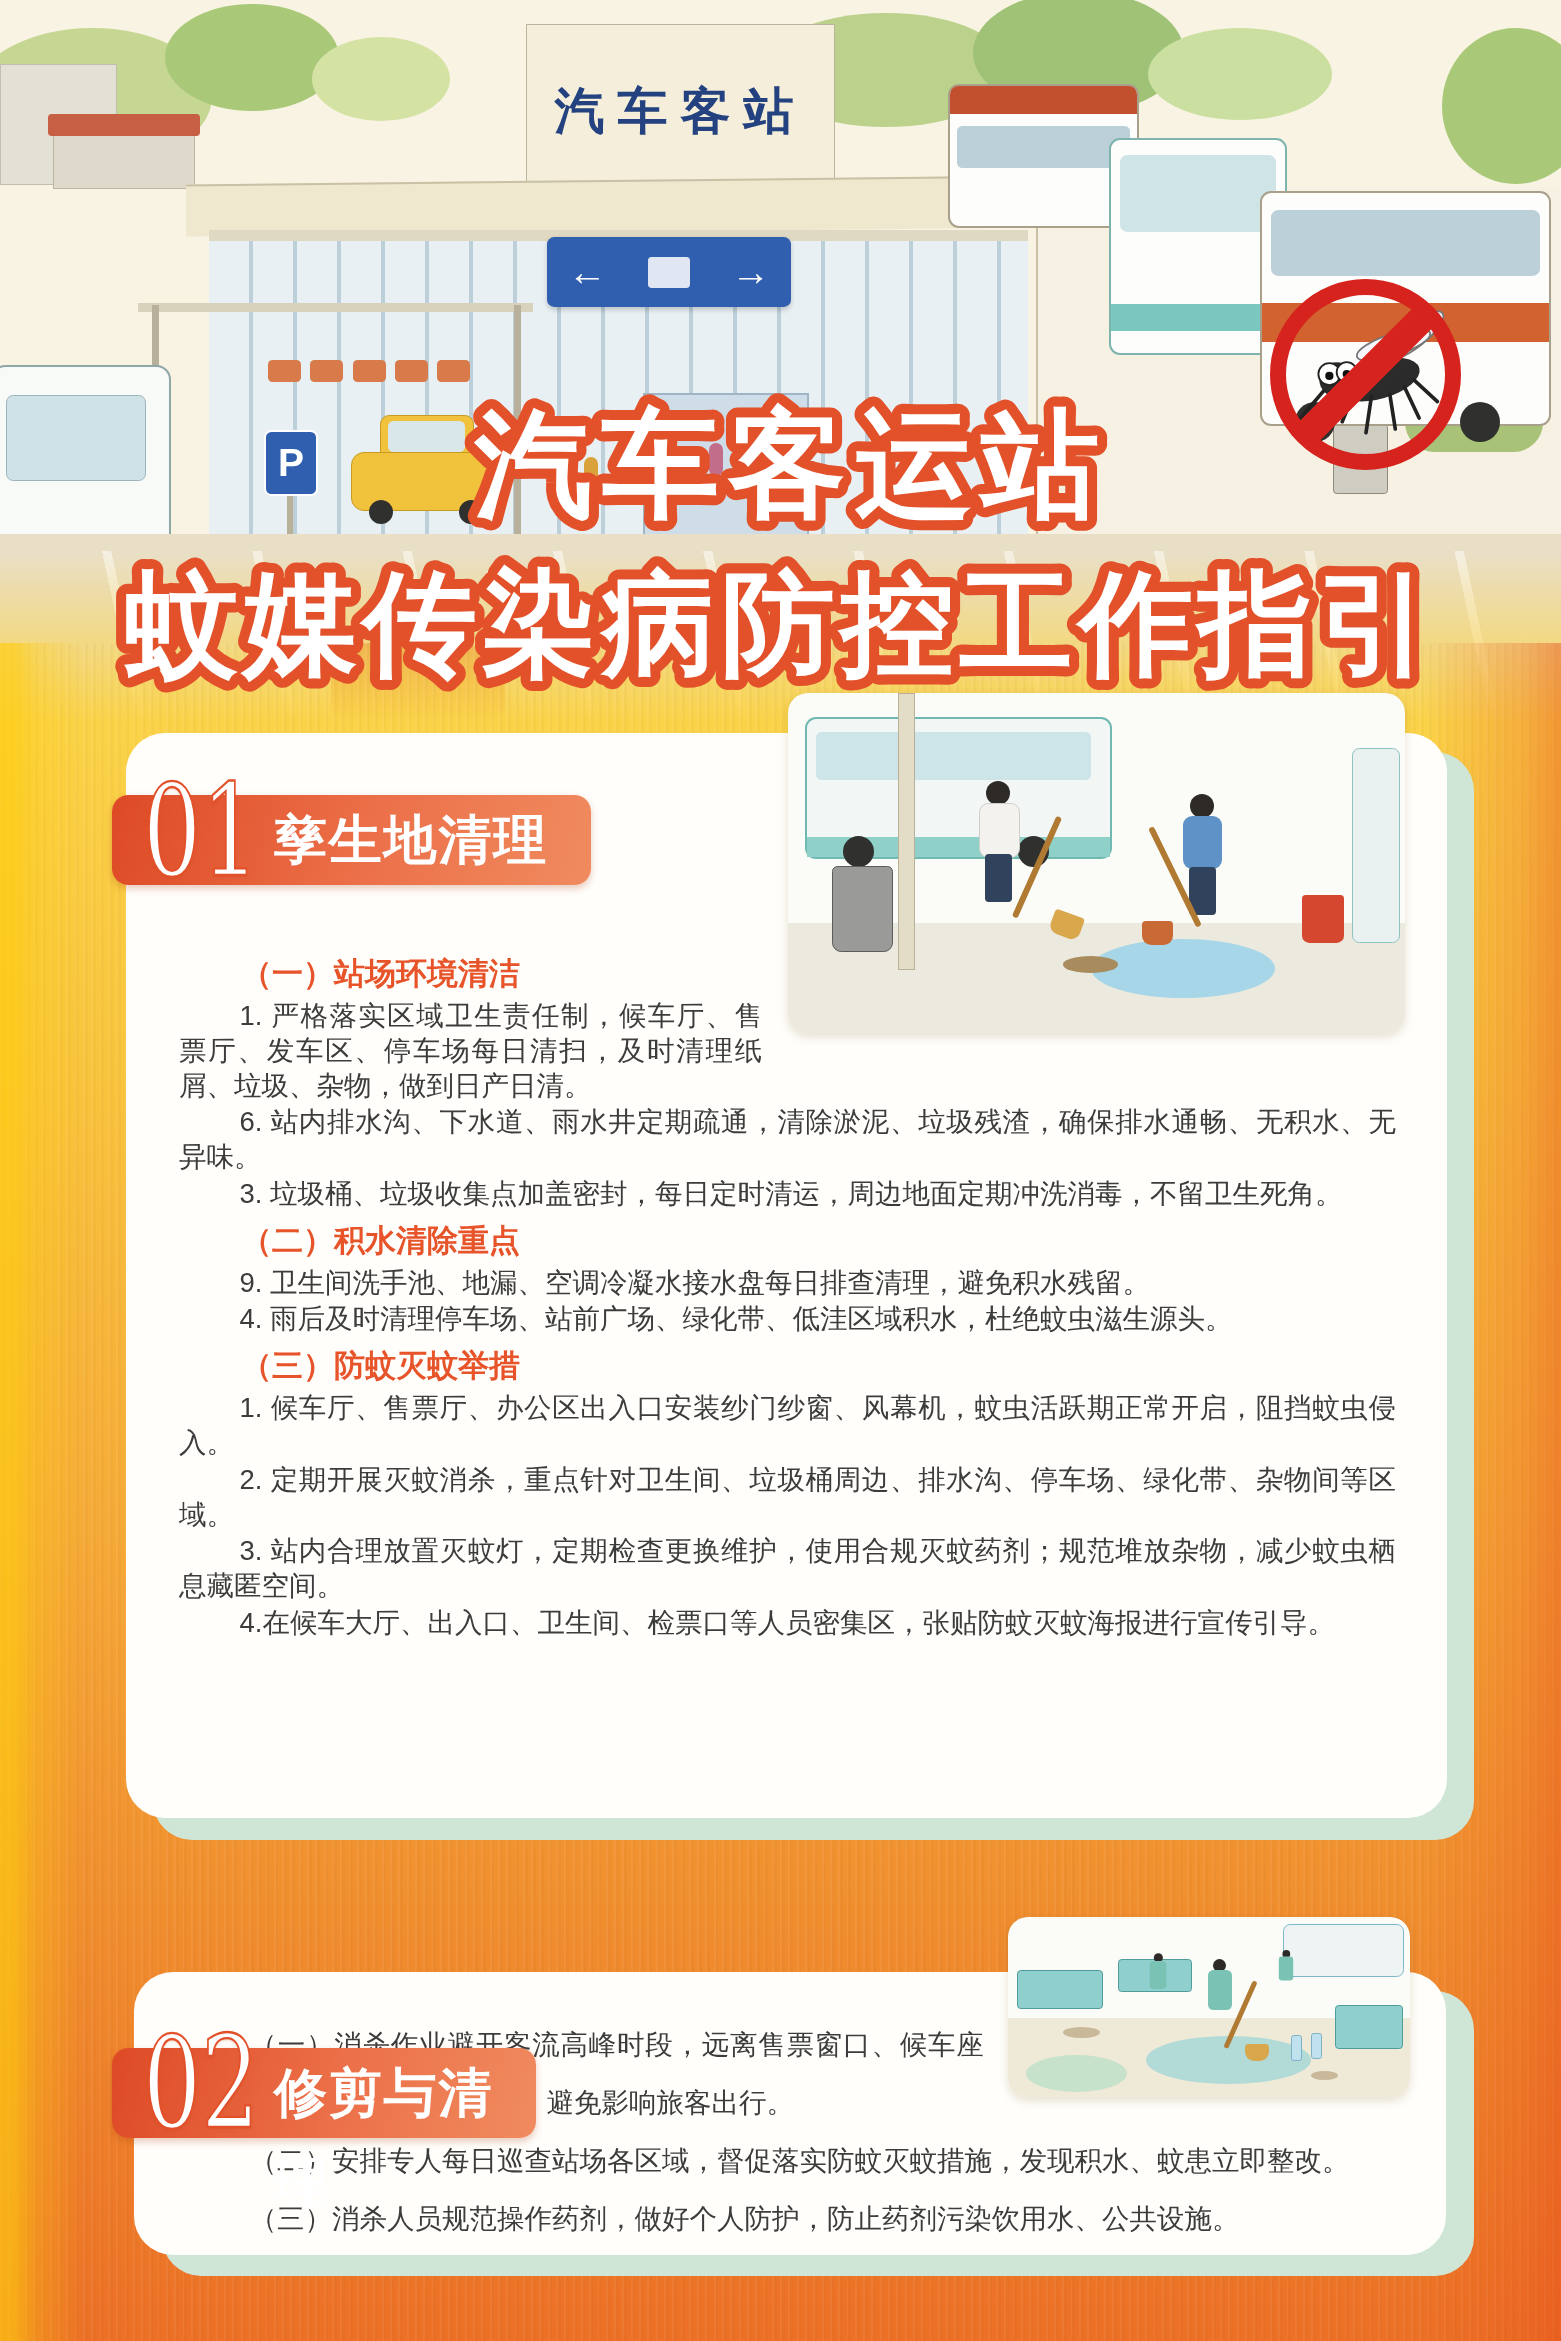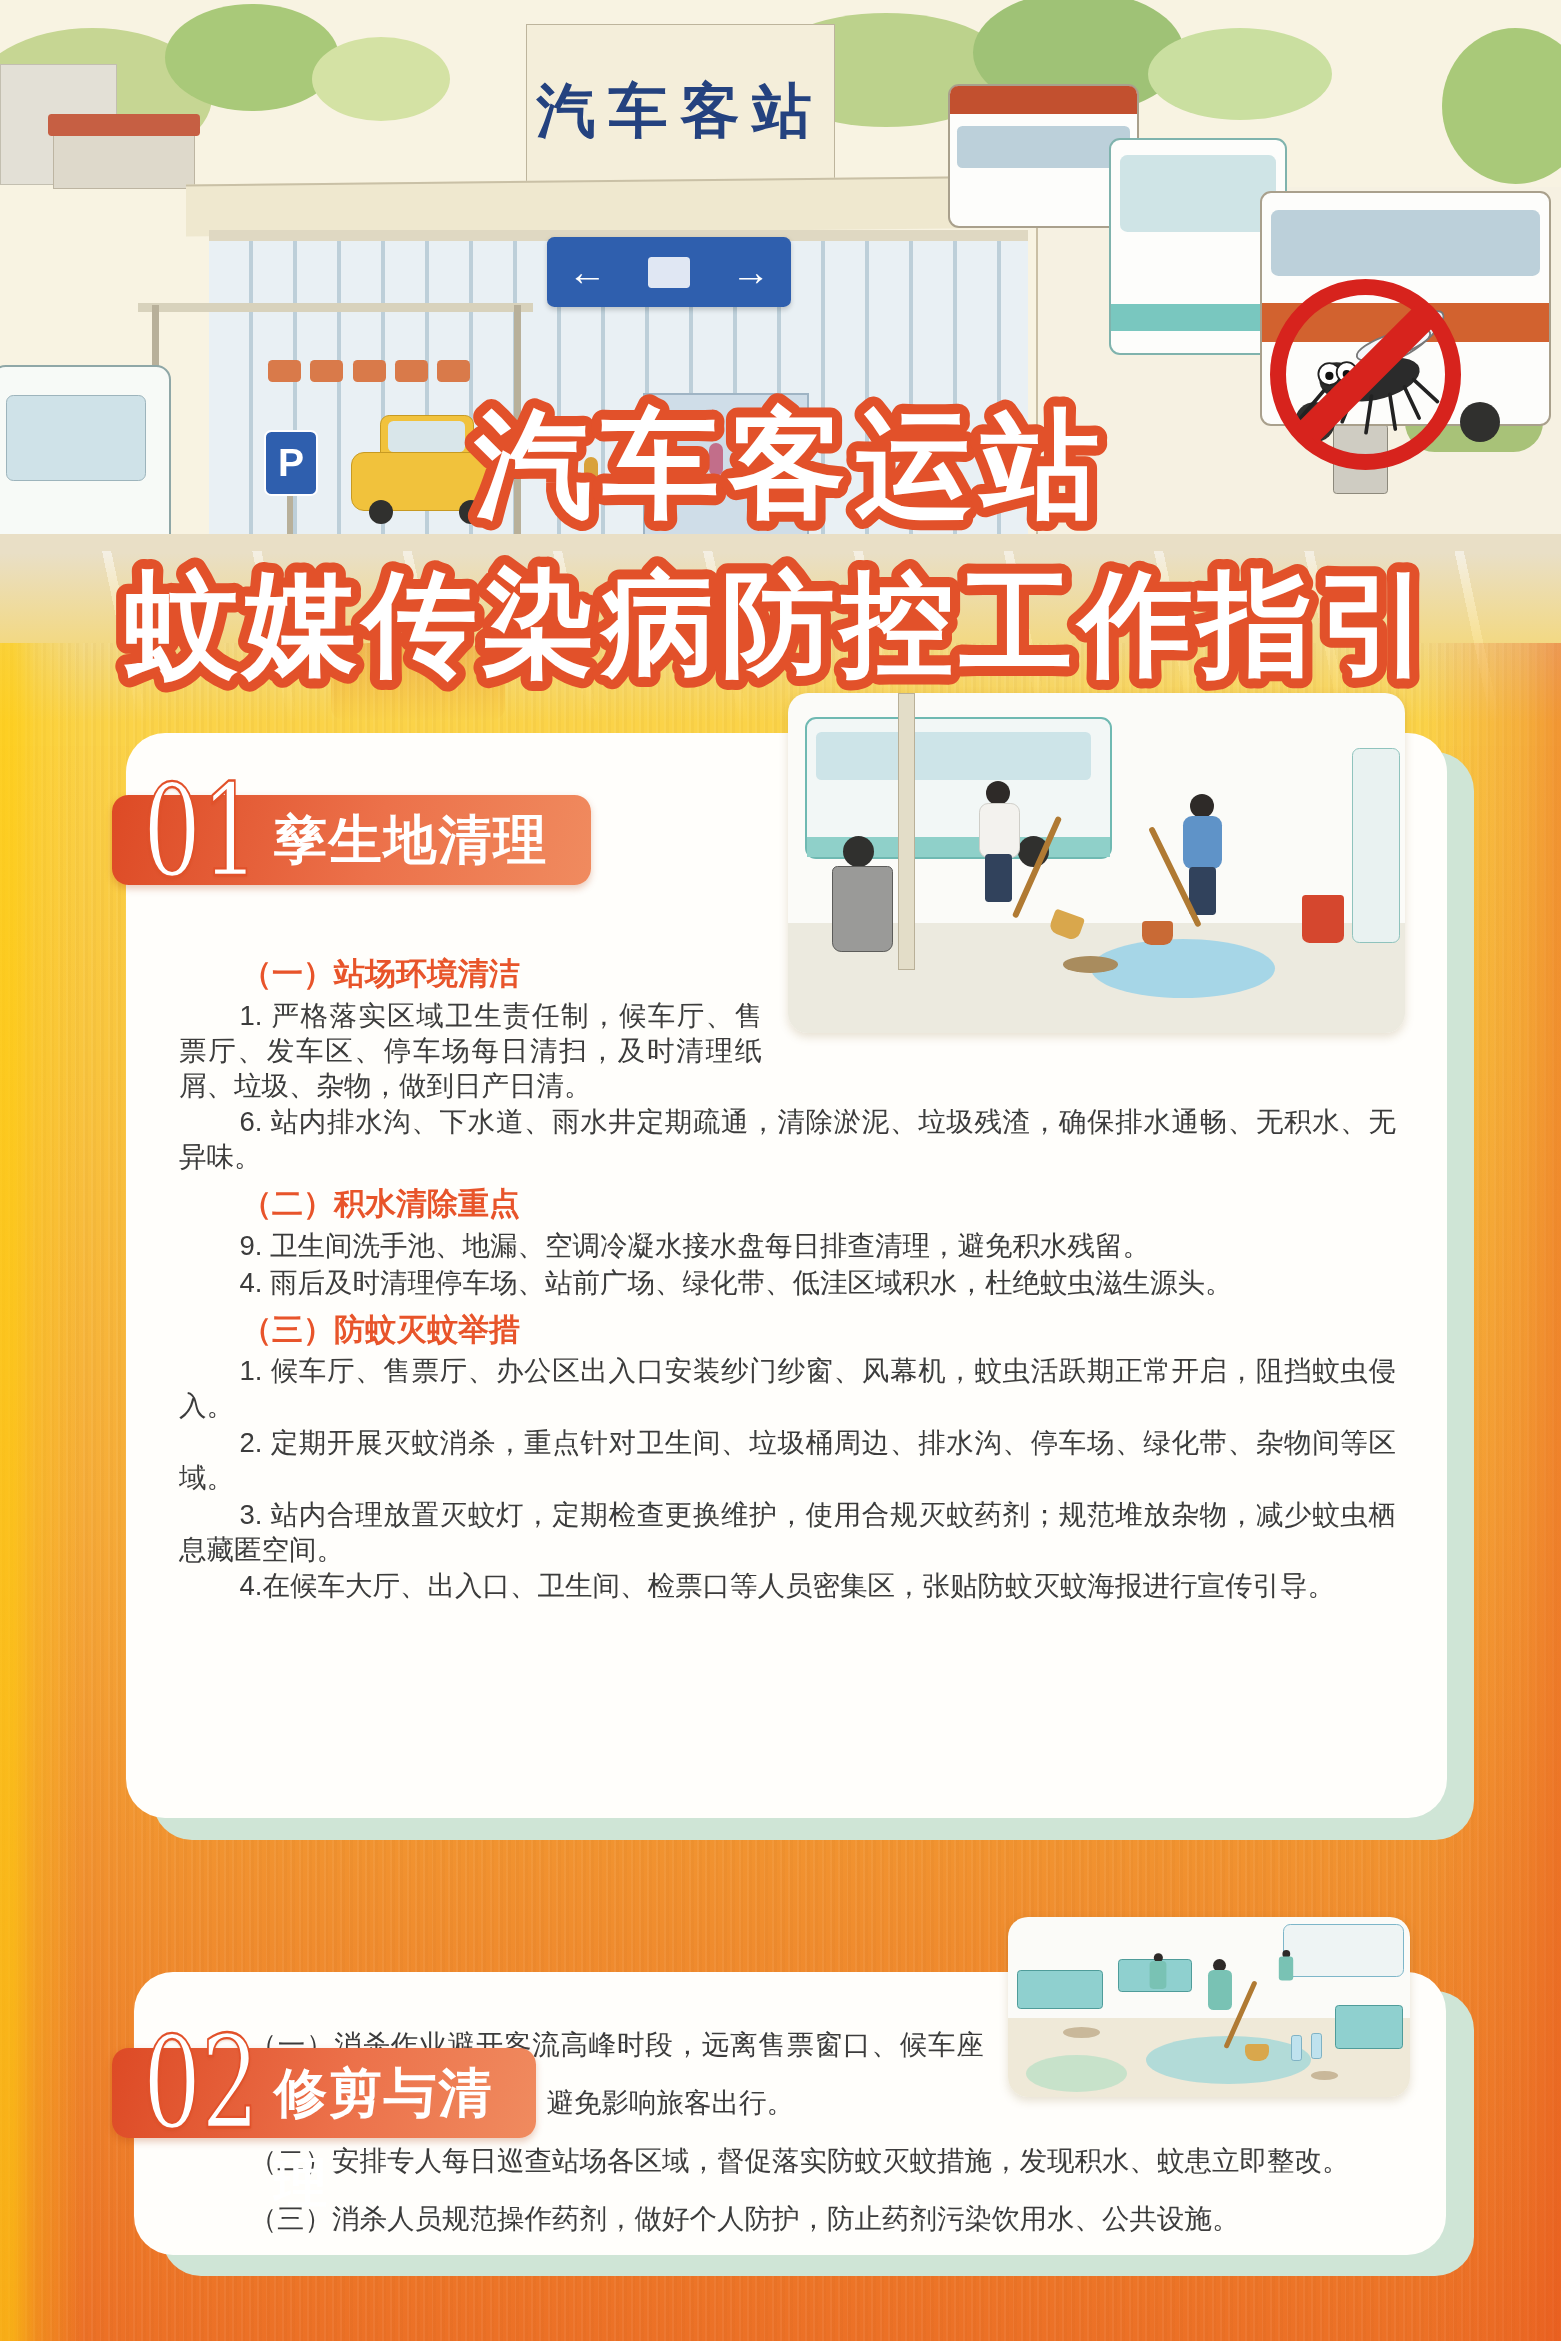--- a/index.html
+++ b/index.html
@@ -11,21 +11,21 @@
   .texture{position:absolute;left:0;top:643px;right:0;bottom:0;pointer-events:none;
     background:
       linear-gradient(90deg,rgba(255,205,15,.65) 0 13px,rgba(255,205,15,.30) 37px,rgba(255,205,15,0) 83px,transparent 1423px,rgba(232,82,28,.28) 1524px,rgba(230,75,25,.45) 1561px),
       repeating-linear-gradient(90deg,rgba(255,255,255,.05) 0 1.8px,rgba(120,60,0,.03) 1.8px 4.6px,transparent 4.6px 8.3px);}
   
   .hero{position:absolute;left:0;top:0;width:1561px;height:746px;overflow:hidden;background:#f8f3e2;}
   .hero *{position:absolute;}
   .blob{border-radius:50%;}
   .roof{left:186px;top:180px;width:849px;height:50px;background:#efe8cf;border-top:2.8px solid #c9c0a6;transform:skewY(-.6deg);}
   .tower{left:526px;top:24px;width:307px;height:173px;background:#f4eeda;border:1.8px solid #bdb49c;display:flex;align-items:center;justify-content:center;}
-  .tower span{position:static;font-size:59px;font-weight:bold;color:#24427f;letter-spacing:13px;}
+  .tower span{position:static;font-size:50px;font-weight:bold;color:#24427f;letter-spacing:13px;}
   .glass{left:209px;top:230px;width:819px;height:305px;background:repeating-linear-gradient(90deg,#e9f0f4 0 40px,#bdcfd9 40px 44px);border-top:11px solid #dfd8c2;}
   .entrance{left:643px;top:393px;width:162px;height:141px;background:#cfdde8;border:2.8px solid #9fb4c4;}
   .wayfind{left:547px;top:237px;width:244px;height:70px;background:#2f5fae;border-radius:7.3px;display:flex;align-items:center;justify-content:space-around;box-shadow:0 2.8px 5.5px rgba(0,0,0,.18);}
   .wayfind span{position:static;color:#fff;font-size:39px;font-weight:bold;}
   .wayfind .mid{width:42px;height:31px;background:#fff;border-radius:3.7px;opacity:.85;}
   .canopy{left:138px;top:303px;width:395px;height:9.2px;background:#d8d2bc;}
   .pole{background:#b8b09a;}
   .seat{width:33px;height:22px;background:#d97a4a;border-radius:4.6px;top:360px;}
   .person{width:13.8px;height:33px;border-radius:7.3px;}
   .busL{left:-9.2px;top:365px;width:176px;height:231px;background:#f7faf7;border:2.8px solid #8fa7a7;border-radius:14.7px;}
@@ -248,20 +248,21 @@
     </div>
     <div class="broom" style="left:384px;top:129px;transform:rotate(-26deg);"></div>
     <div class="broomHead" style="left:354px;top:228px;background:#c96a35;"></div>
     <div class="i1-bucket"></div>
     <div style="left:564px;top:55px;width:46px;height:193px;background:#e9f2f1;border:1.8px solid #8fc3bd;border-radius:7.3px;"></div>
   </div>
 
   <h3 class="subhead">（一）站场环境清洁</h3>
   <p>1. 严格落实区域卫生责任制，候车厅、售票厅、发车区、停车场每日清扫，及时清理纸屑、垃圾、杂物，做到日产日清。</p>
   <p>6. 站内排水沟、下水道、雨水井定期疏通，清除淤泥、垃圾残渣，确保排水通畅、无积水、无异味。</p>
+  <p>3. 垃圾桶、垃圾收集点加盖密封，每日定时清运，周边地面定期冲洗消毒，不留卫生死角。</p>
 
   <h3 class="subhead">（二）积水清除重点</h3>
   <p>9. 卫生间洗手池、地漏、空调冷凝水接水盘每日排查清理，避免积水残留。</p>
   <p>4. 雨后及时清理停车场、站前广场、绿化带、低洼区域积水，杜绝蚊虫滋生源头。</p>
 
   <h3 class="subhead">（三）防蚊灭蚊举措</h3>
   <p>1. 候车厅、售票厅、办公区出入口安装纱门纱窗、风幕机，蚊虫活跃期正常开启，阻挡蚊虫侵入。</p>
   <p>2. 定期开展灭蚊消杀，重点针对卫生间、垃圾桶周边、排水沟、停车场、绿化带、杂物间等区域。</p>
   <p>3. 站内合理放置灭蚊灯，定期检查更换维护，使用合规灭蚊药剂；规范堆放杂物，减少蚊虫栖息藏匿空间。</p>
   <p>4.在候车大厅、出入口、卫生间、检票口等人员密集区，张贴防蚊灭蚊海报进行宣传引导。</p>

